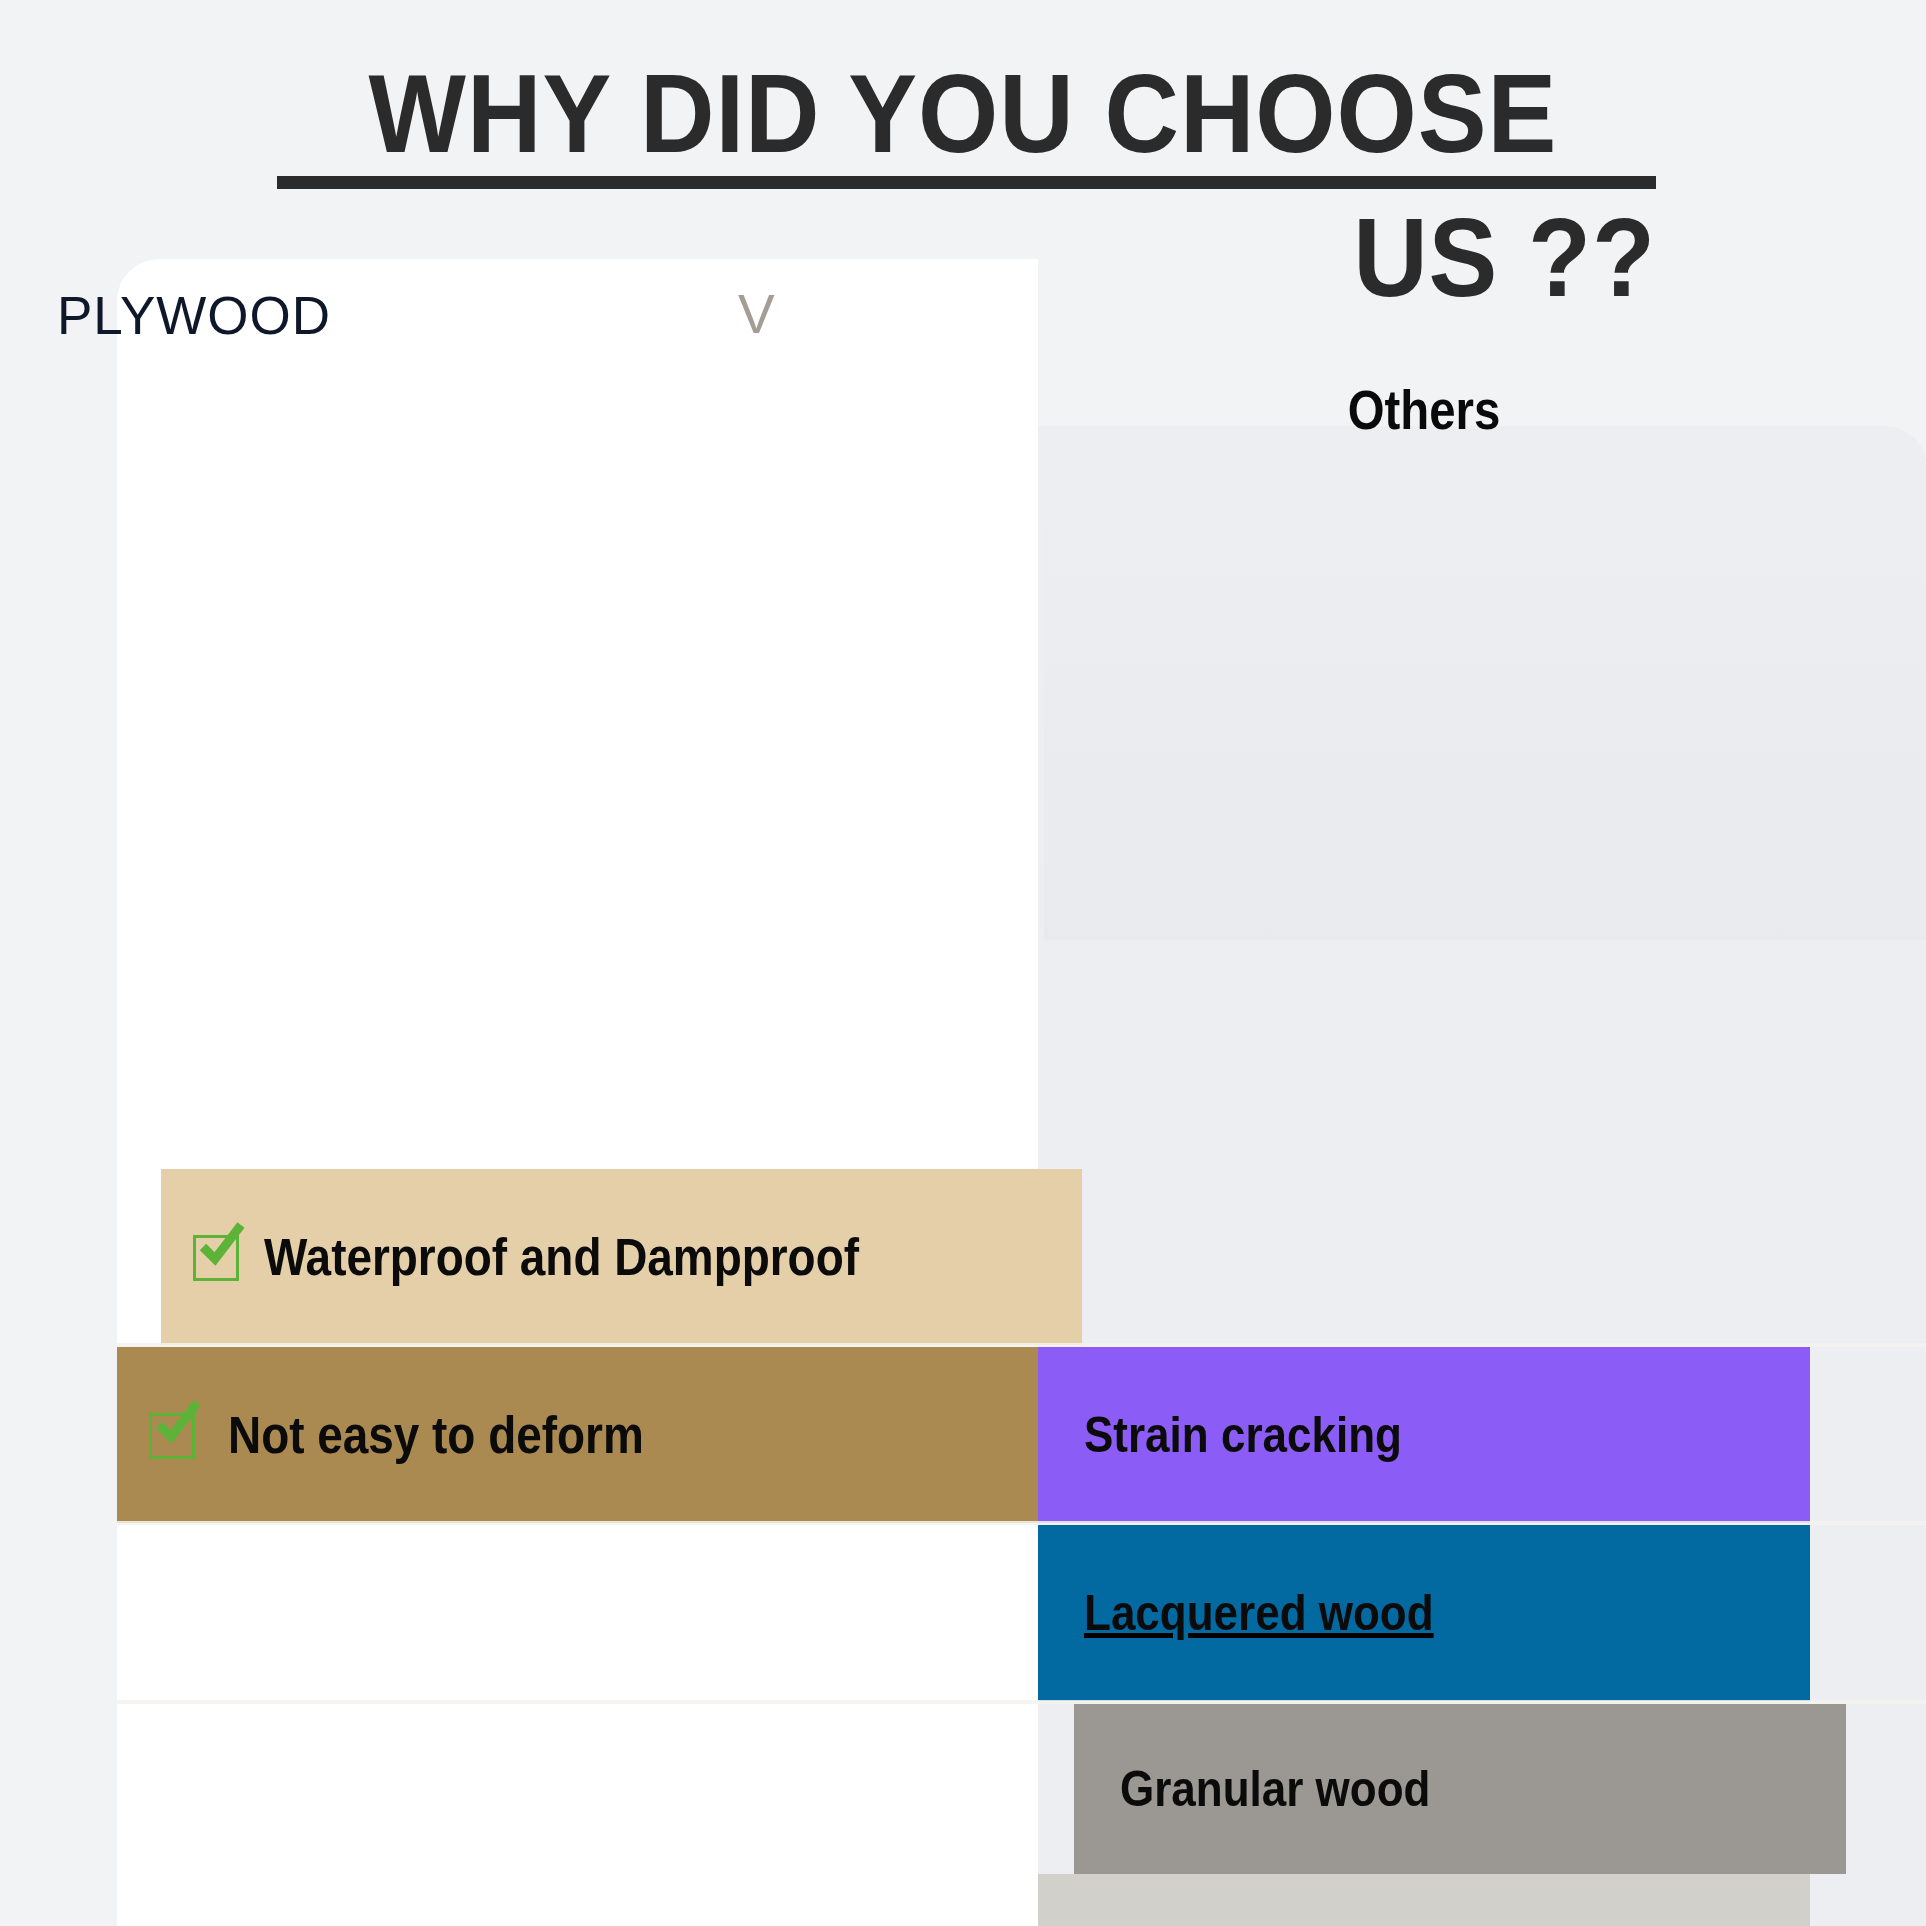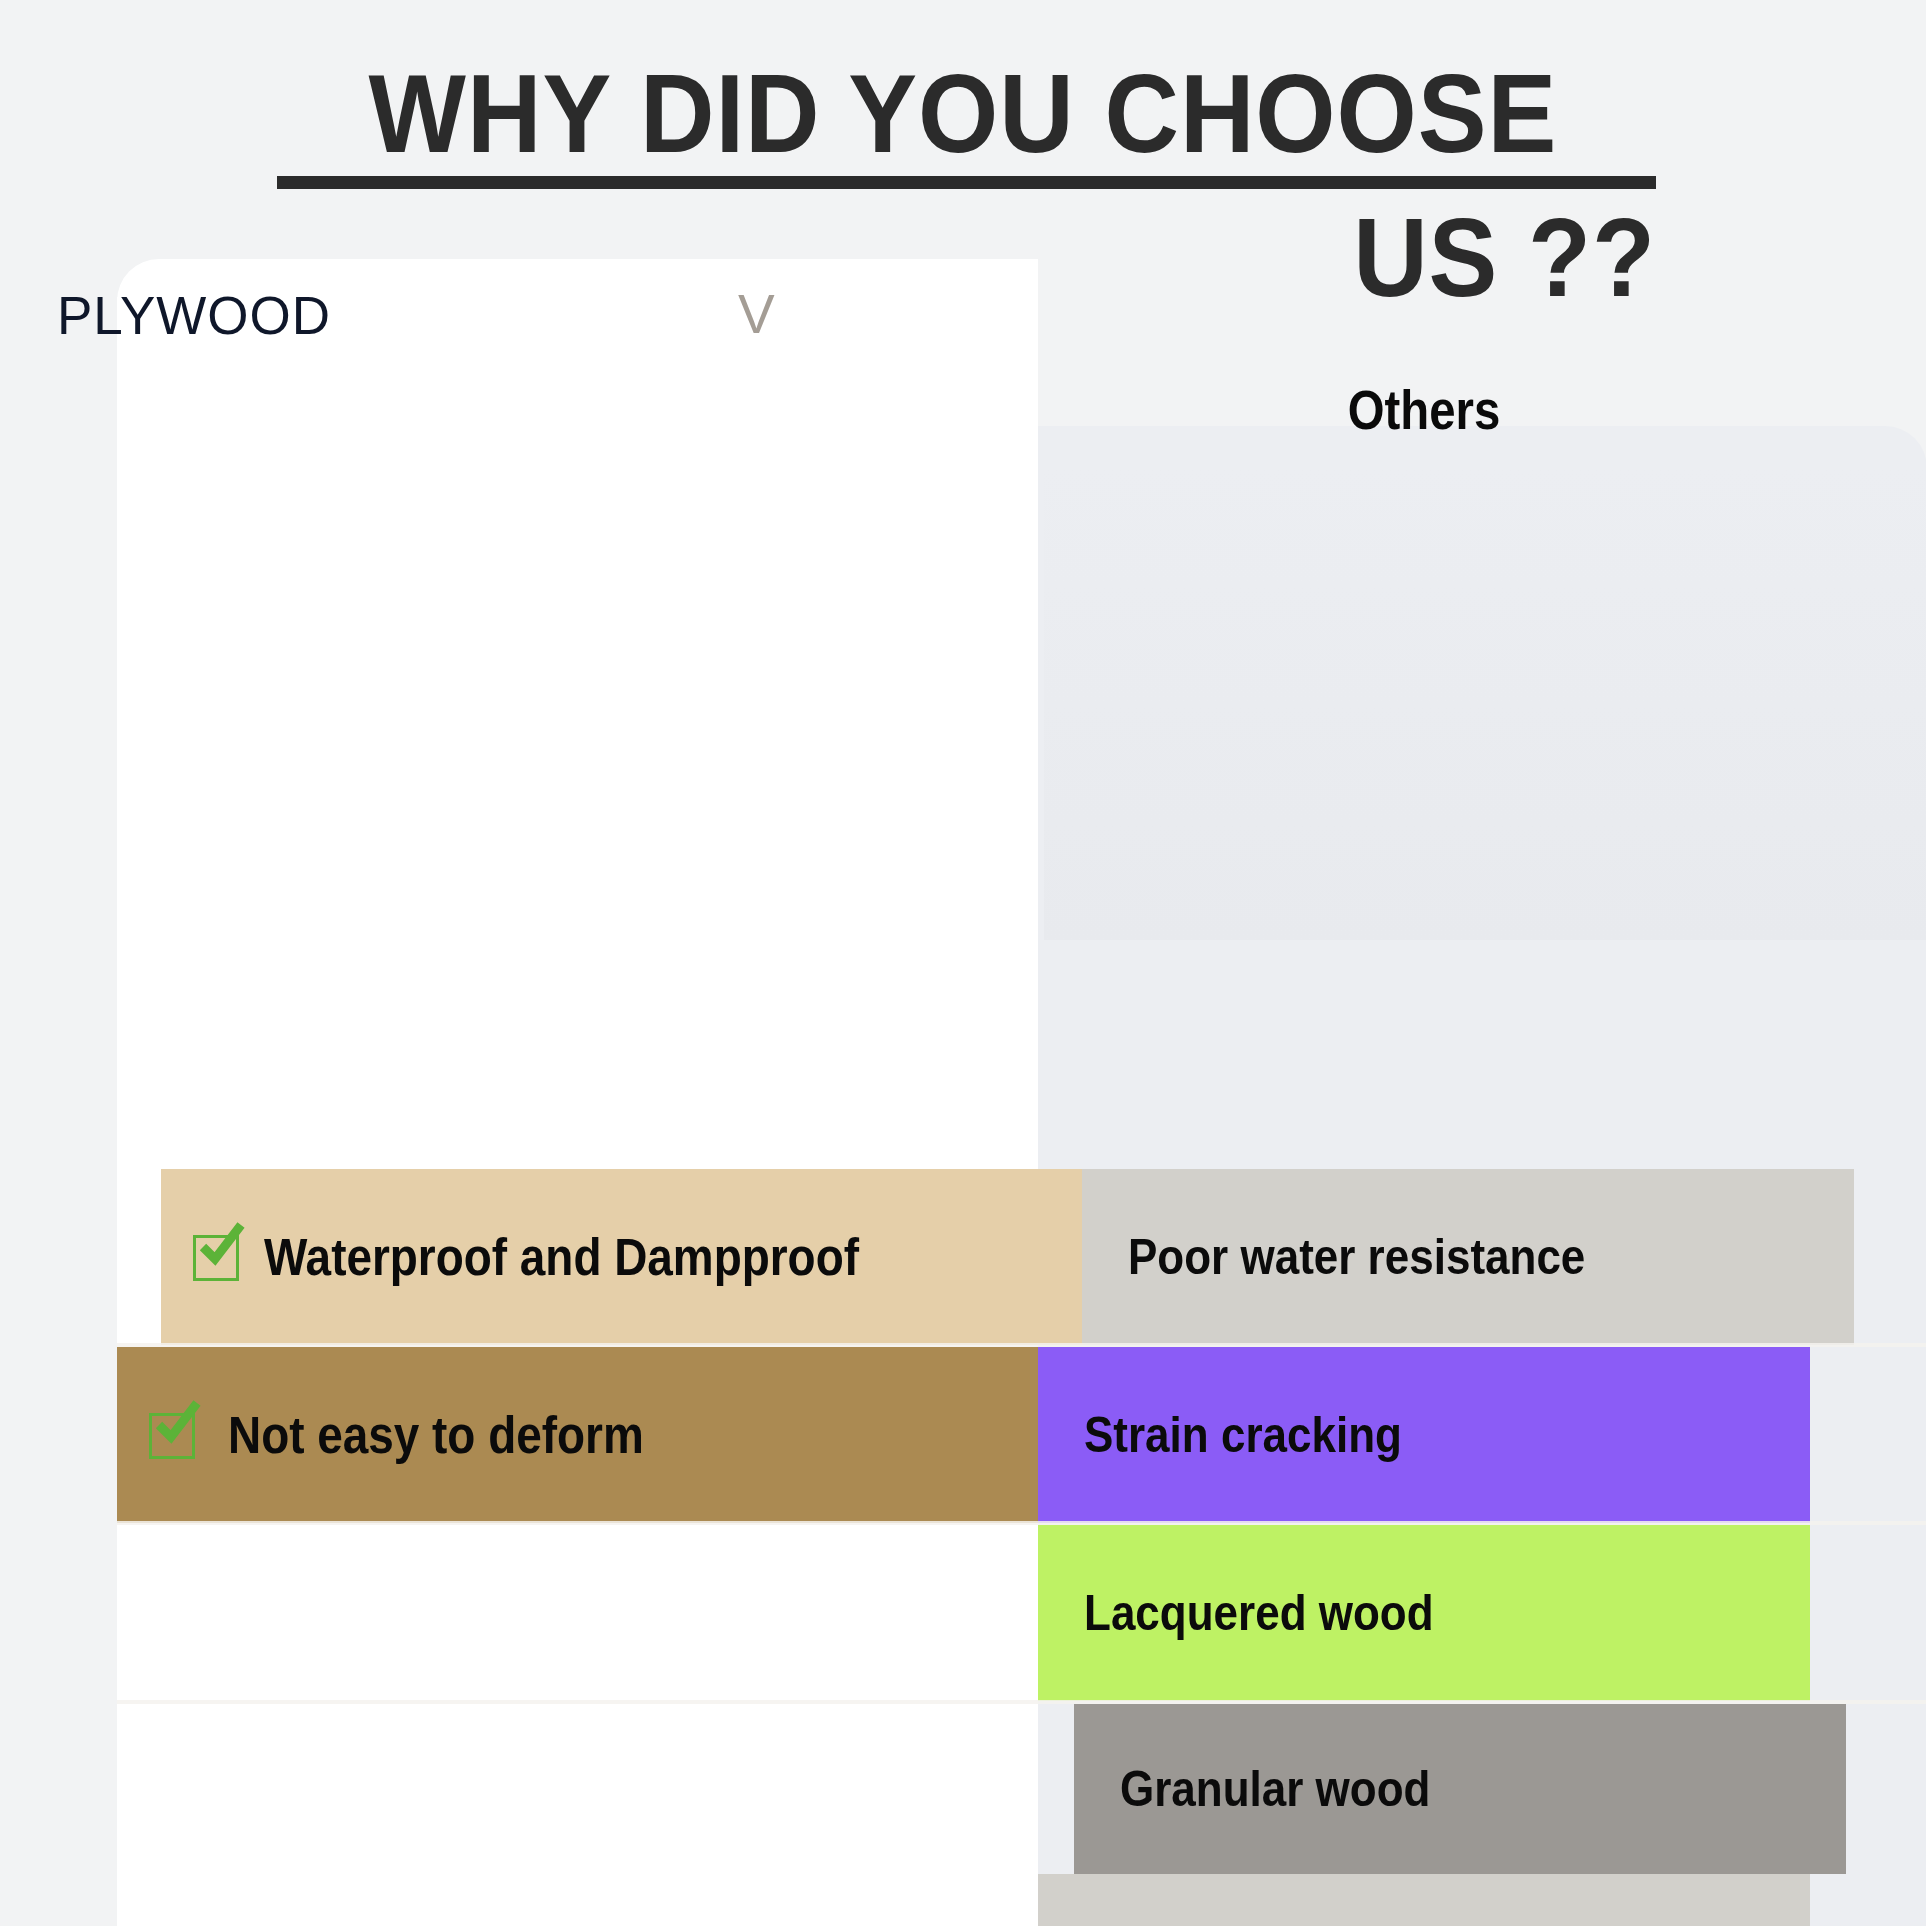--- a/index.html
+++ b/index.html
@@ -285,44 +285,41 @@
     <div class="row" style="top:0px;margin-left:44px;">
       <div class="cell-left" style="background:#e5cfa9;">
         <span class="chk">
           <span class="box"></span>
           <svg class="tick" viewBox="0 0 48 48">
               <path d="M6 26 L18 38 L44 4" stroke="#5cb338" stroke-width="9" fill="none" stroke-linecap="butt" stroke-linejoin="miter"></path>
             </svg>
         </span>
         <span class="feat-text">Waterproof and Dampproof</span>
       </div>
-      <div class="cell-right" style="background:#d2d0cb;">
-        <span class="other-text">Poor water resistance</span>
-      </div>
     </div>
     <div class="row-sep" style="top:174px;"></div>
 
     <div class="row" style="top:178px;">
       <div class="cell-left" style="background:#ab8a52;gap:8px;">
         <span class="chk">
           <span class="box"></span>
           <svg class="tick" viewBox="0 0 48 48">
               <path d="M6 26 L18 38 L44 4" stroke="#5cb338" stroke-width="9" fill="none" stroke-linecap="butt" stroke-linejoin="miter"></path>
             </svg>
         </span>
         <span class="feat-text">Not easy to deform</span>
       </div>
       <div class="cell-right" style="background:#8b5cf6;">
         <span class="other-text">Strain cracking</span>
       </div>
     </div>
     <div class="row-sep" style="top:352px;"></div>
 
     <div class="row" style="top:356px;">
-      <div class="cell-right" style="background:#bef264;">
+      <div class="cell-right" style="background:#0369a1;text-decoration:underline;">
         <span class="other-text">Lacquered wood</span>
       </div>
     </div>
     <div class="row-sep" style="top:531px;"></div>
 
     <div class="row" style="top:535px;height:170px;">
       <div class="cell-right" style="background:#9b9894;margin-left:36px;">
         <span class="other-text">Granular wood</span>
       </div>
     </div>

